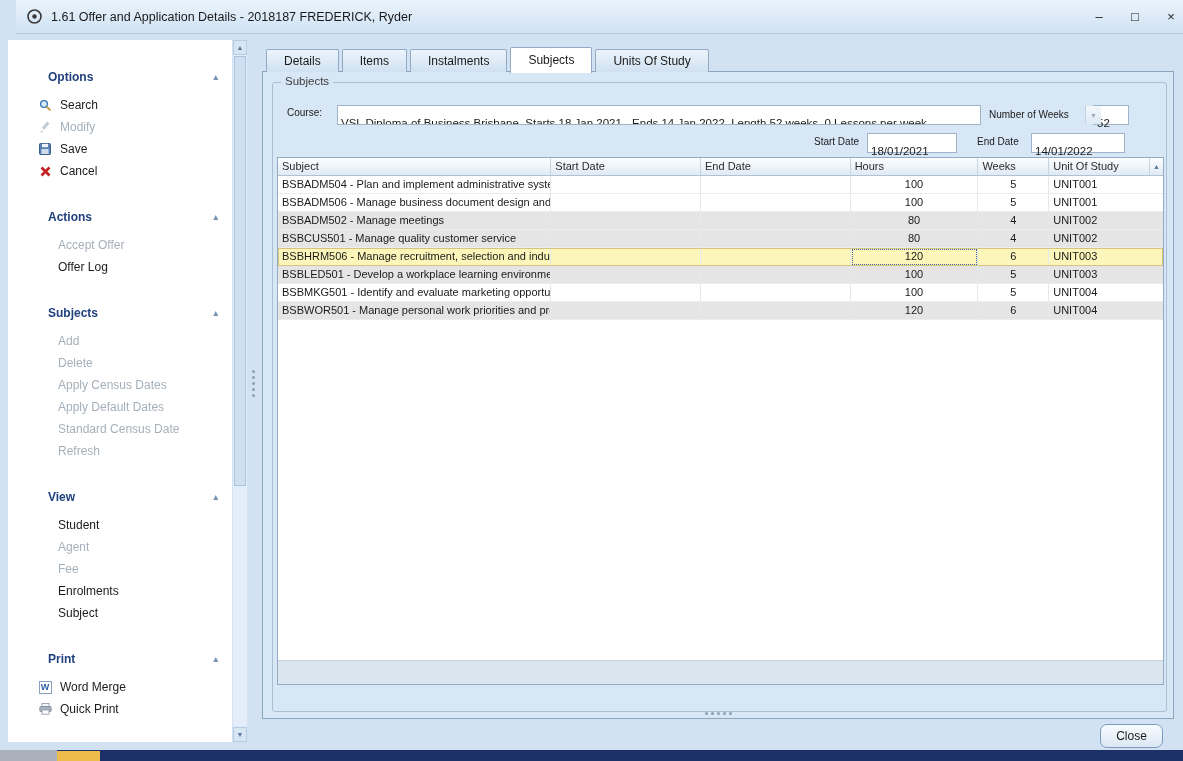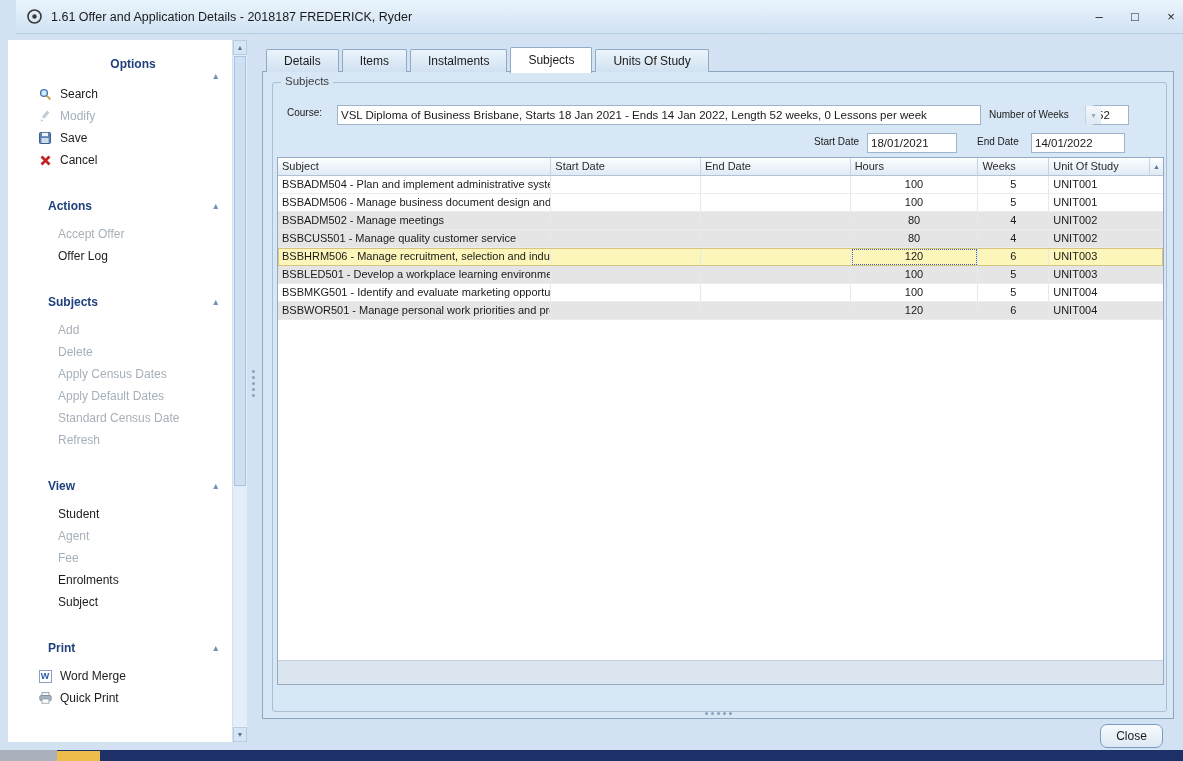--- a/index.html
+++ b/index.html
@@ -25,21 +25,21 @@
   
   .sidebar {
     position:absolute; left:8px; top:40px; width:224px; height:702px;
     background:#ffffff;
   }
   .sec-header {
     display:flex; align-items:center;
     margin:26px 14px 8px 40px; height:18px;
     color:#21417c; font-weight:bold; font-size:12px;
   }
-  .sec-header.first { margin-top:17px;flex-direction:column; }
+  .sec-header.first { margin-top:28px; }
   .sec-header .collapse { margin-left:auto; color:#7590b2; font-size:9px; }
   .item { display:flex; align-items:center; height:22px; padding-left:28px; font-size:12px; color:#1c1c1c; }
   .item .ico { width:18px; height:16px; margin-right:6px; display:flex; align-items:center; justify-content:center; }
   .item.noicon { padding-left:50px; }
   .item.disabled { color:#a6b0ba; }
   
   .side-scroll { position:absolute; left:233px; top:40px; width:14px; height:702px; background:#e4eefa; }
   .sb-arrow { position:absolute; left:0; width:14px; height:15px; background:#d7e5f4; border:1px solid #b6cde6;
               font-size:7px; color:#56759a; display:flex; align-items:center; justify-content:center; }
   .sb-up { top:0; } .sb-down { bottom:0; }
@@ -60,21 +60,21 @@
   
   .tab-page { position:absolute; left:262px; top:71px; width:912px; height:648px;
               background:#d8e7f6; border:1px solid #8ca6c0; }
   .groupbox { position:absolute; left:272px; top:82px; width:895px; height:630px;
               border:1px solid #aabfd4; border-radius:3px; }
   .groupbox-label { position:absolute; top:-8px; left:8px; background:#d8e7f6; padding:0 4px;
                     font-size:11.5px; color:#3c3c3c; }
   .gb-abs { position:absolute; font-size:10px; }
   .field {
     position:absolute; background:#fff; border:1px solid #9db4ca;
-    font-size:11.5px; line-height:18px; height:20px; padding:0 3px;
+    font-size:11.5px; line-height:18px; height:20px; padding:8px 3px;
     font-family:"Liberation Sans", sans-serif; color:#1a1a1a;
   }
   .combo { left:64px; top:22px; width:644px; padding-right:18px; white-space:nowrap; overflow:hidden; }
   .combo-arrow { position:absolute; right:65px; top:23px; width:16px; height:18px;
                  background:linear-gradient(#f4f8fc,#dde9f4); border-left:1px solid #c2d2e2;
                  color:#9aa8b8; font-size:8px; display:flex; align-items:center; justify-content:center; z-index:2; }
   
   .grid { position:absolute; left:4px; top:74px; width:887px; height:528px;
           background:#ffffff; border:1px solid #94aac2; overflow:hidden; }
   .grid-head { display:flex; height:18px; }

